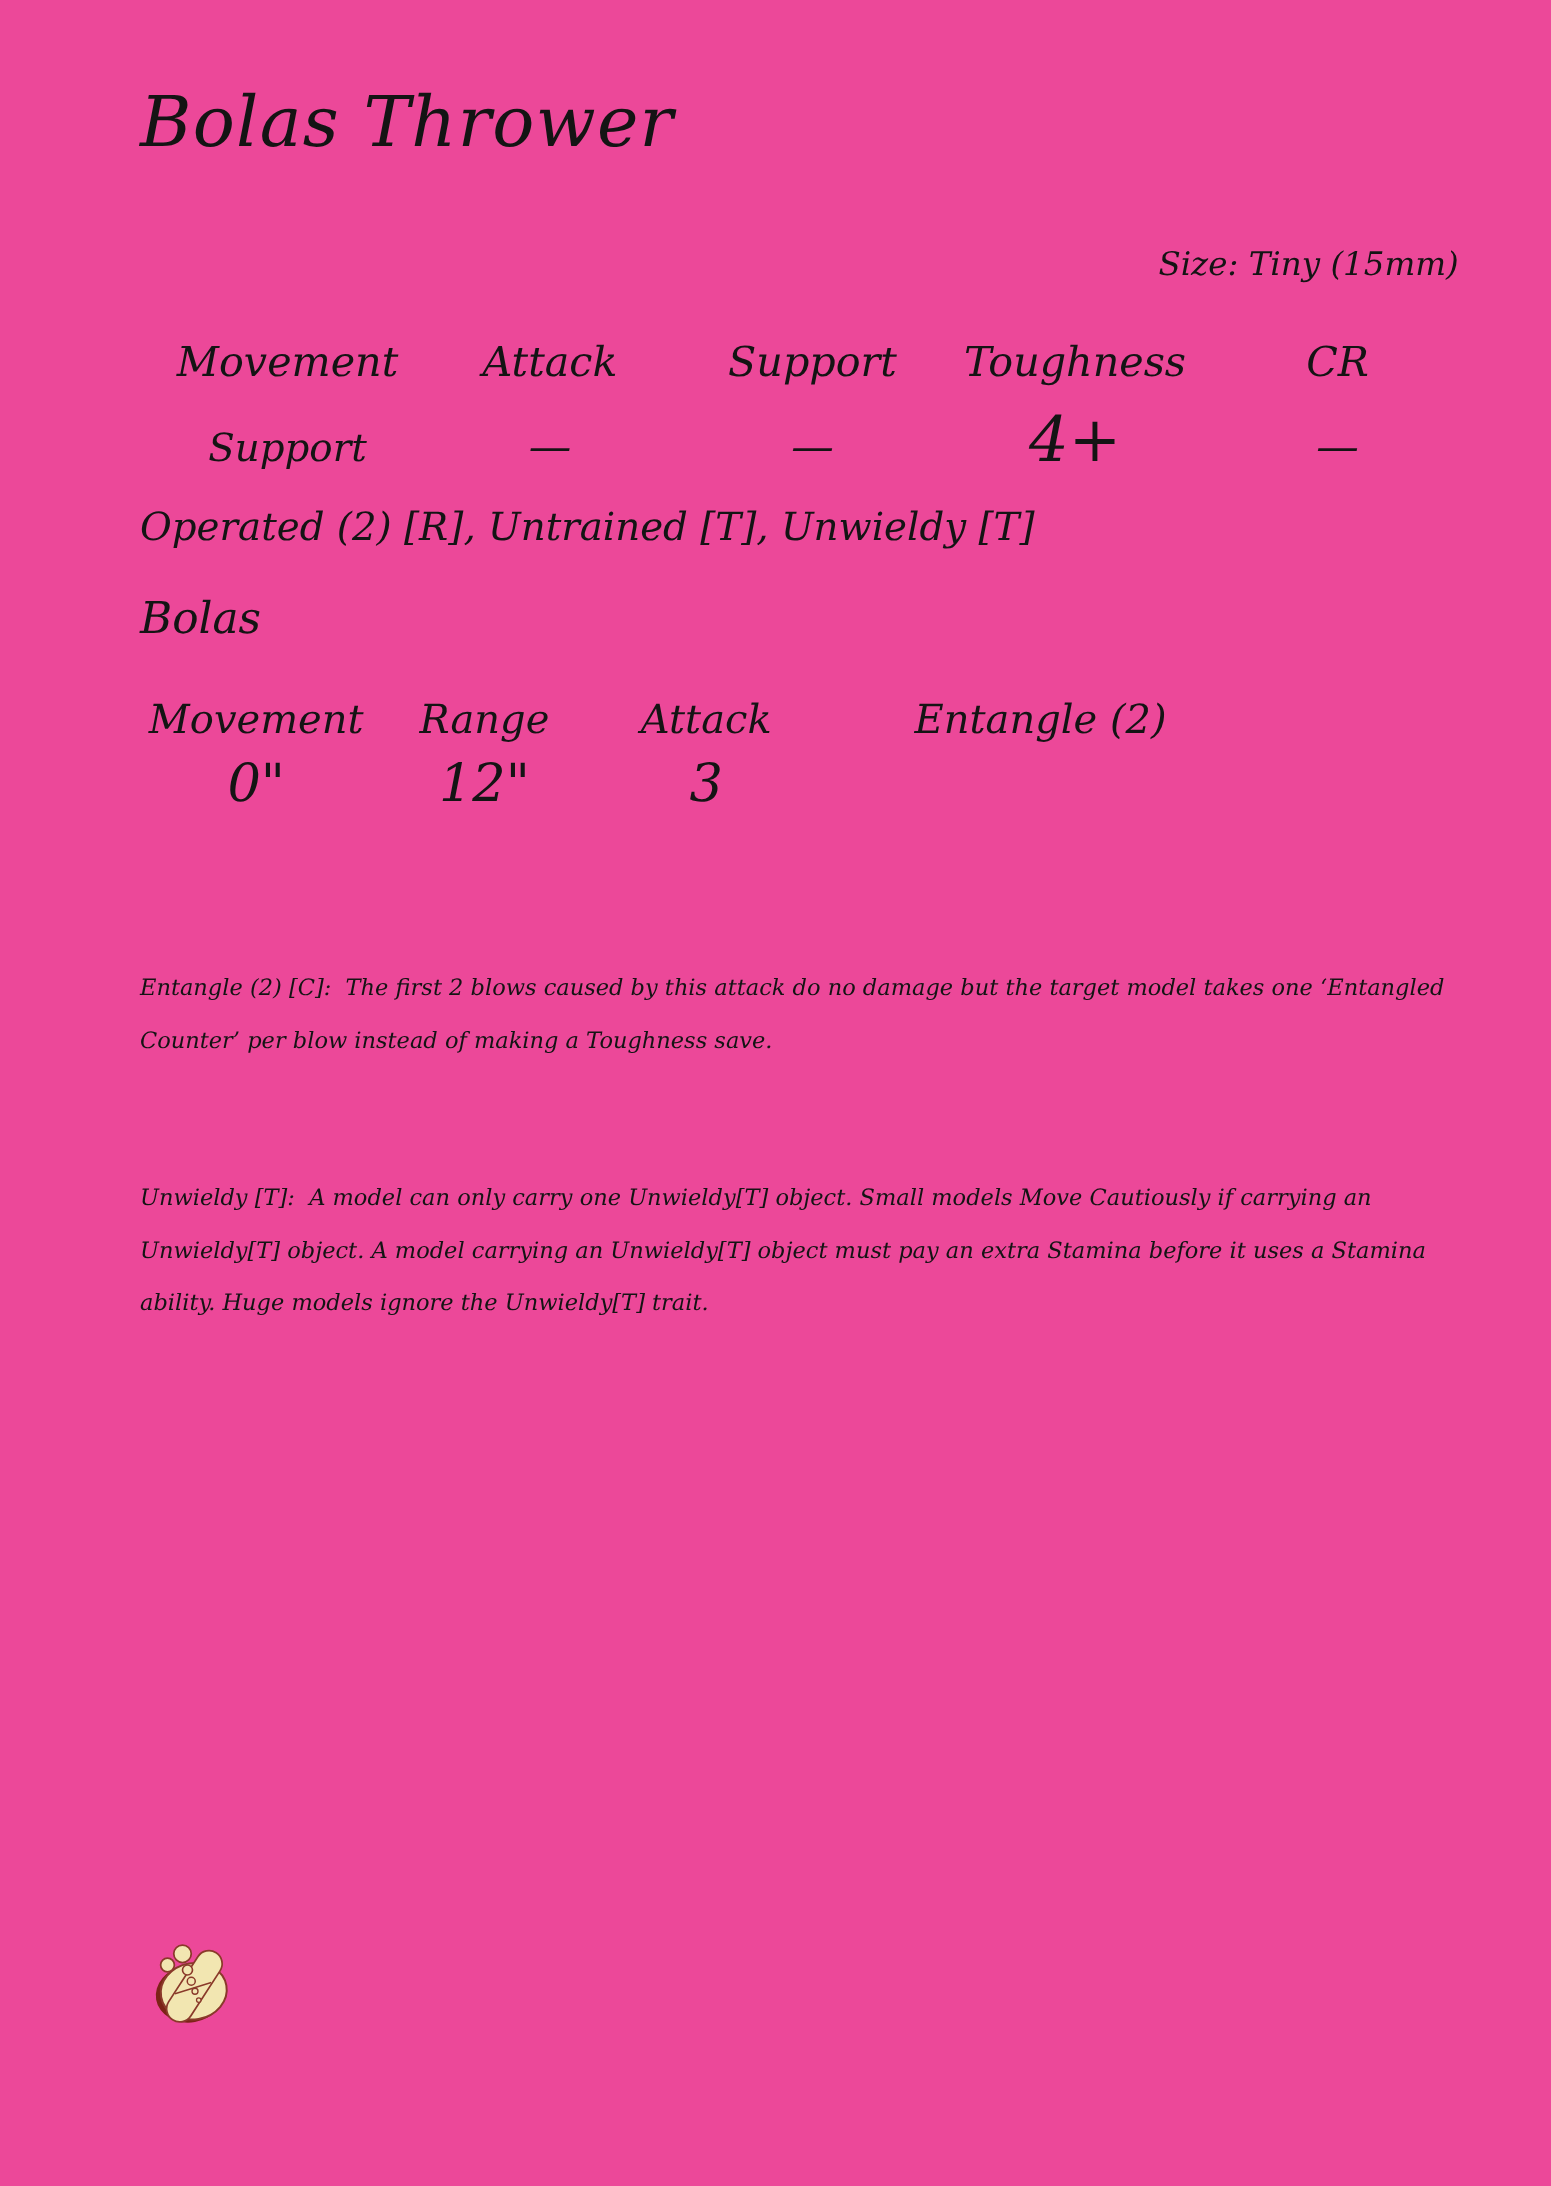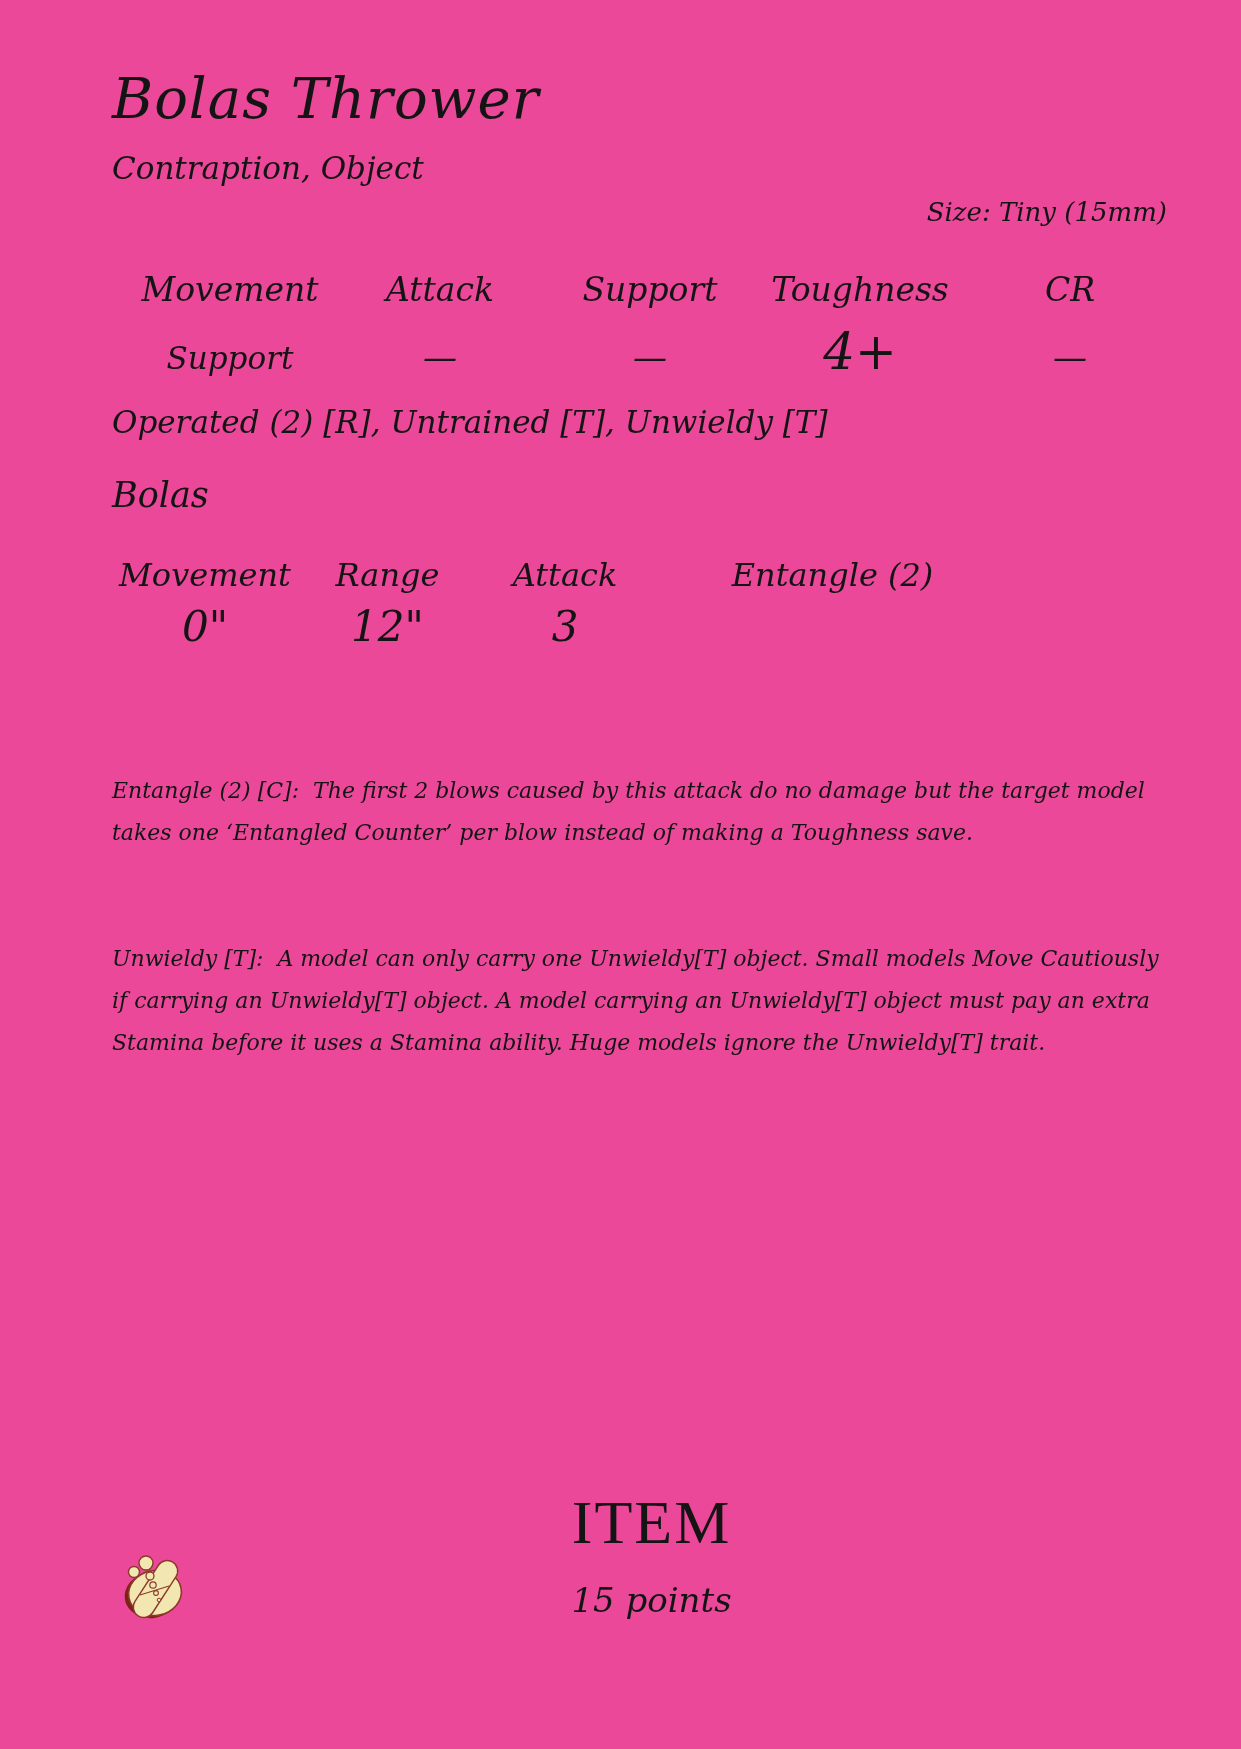--- a/index.html
+++ b/index.html
@@ -36,41 +36,40 @@
   .traits { position: absolute; left: 112px; top: 404px; font-size: 31px; }
 
   .weapon-name { position: absolute; left: 112px; top: 475px; font-size: 35px; }
   .weapon-table { position: absolute; left: 115px; top: 556px; width: 905px; }
   .weapon-row { display: grid; grid-template-columns: 180px 185px 170px 365px; text-align: center; }
   .weapon-row.headers { font-size: 32px; }
   .weapon-row.values { margin-top: 8px; font-size: 42px; align-items: baseline; }
 
   .rules {
     position: absolute; left: 112px; top: 686px; width: 1050px;
-    font-size: 22px; line-height: 42px;
+    font-size: 18px; line-height: 42px;
     white-space: pre-wrap;
   }
   .rules p { margin: 0; }
 
   .footer { position: absolute; left: 62px; top: 1490px; width: 1179px; text-align: center; }
   .item-type {
     font-family: "Liberation Serif", serif; font-style: normal;
     font-size: 62px; line-height: 64px; letter-spacing: 2px;
   }
   .points { margin-top: 26px; font-size: 34px; }
 
   .bolas-icon { position: absolute; left: 120px; top: 1554px; width: 68px; height: 70px; }
 </style>
 </head>
 <body>
 
 <div class="page">
 
   <h1 class="title">Bolas Thrower</h1>
-  <div class="subtitle">Contraption, Object</div>
   <div class="size-note">Size: Tiny (15mm)</div>
 
   <div class="stats-table">
     <div class="stats-row headers">
       <div>Movement</div>
       <div>Attack</div>
       <div>Support</div>
       <div>Toughness</div>
       <div>CR</div>
     </div>
@@ -100,24 +99,20 @@
       <div>3</div>
       <div></div>
     </div>
   </div>
 
   <div class="rules">
     <p>Entangle (2) [C]:  The first 2 blows caused by this attack do no damage but the target model takes one ‘Entangled Counter’ per blow instead of making a Toughness save.</p>
     <p>Unwieldy [T]:  A model can only carry one Unwieldy[T] object. Small models Move Cautiously if carrying an Unwieldy[T] object. A model carrying an Unwieldy[T] object must pay an extra Stamina before it uses a Stamina ability. Huge models ignore the Unwieldy[T] trait.</p>
   </div>
 
-  <div class="footer">
-    <div class="item-type">ITEM</div>
-    <div class="points">15 points</div>
-  </div>
 
   <svg class="bolas-icon" viewBox="0 0 68 70" xmlns="http://www.w3.org/2000/svg">
     <ellipse cx="32" cy="41" rx="27.5" ry="23" fill="#7c2317" transform="rotate(-10 32 41)"></ellipse>
     <ellipse cx="35" cy="39" rx="26.5" ry="22.5" fill="#f2e6b1" stroke="#8a3a2a" stroke-width="1.6" transform="rotate(-10 35 39)"></ellipse>
     <rect x="25" y="3" width="21" height="64" rx="10.5" fill="#f2e6b1" stroke="#8a3a2a" stroke-width="1.4" transform="rotate(33 35.5 35)"></rect>
     <line x1="20" y1="41" x2="49" y2="32" stroke="#8a3a2a" stroke-width="1.2"></line>
     <circle cx="26" cy="9" r="7" fill="#f2e6b1" stroke="#8a3a2a" stroke-width="1.4"></circle>
     <circle cx="14" cy="18" r="5.5" fill="#f2e6b1" stroke="#8a3a2a" stroke-width="1.4"></circle>
     <circle cx="30" cy="22" r="4" fill="#f2e6b1" stroke="#8a3a2a" stroke-width="1.3"></circle>
     <circle cx="33" cy="31" r="3.2" fill="#f2e6b1" stroke="#8a3a2a" stroke-width="1.2"></circle>

